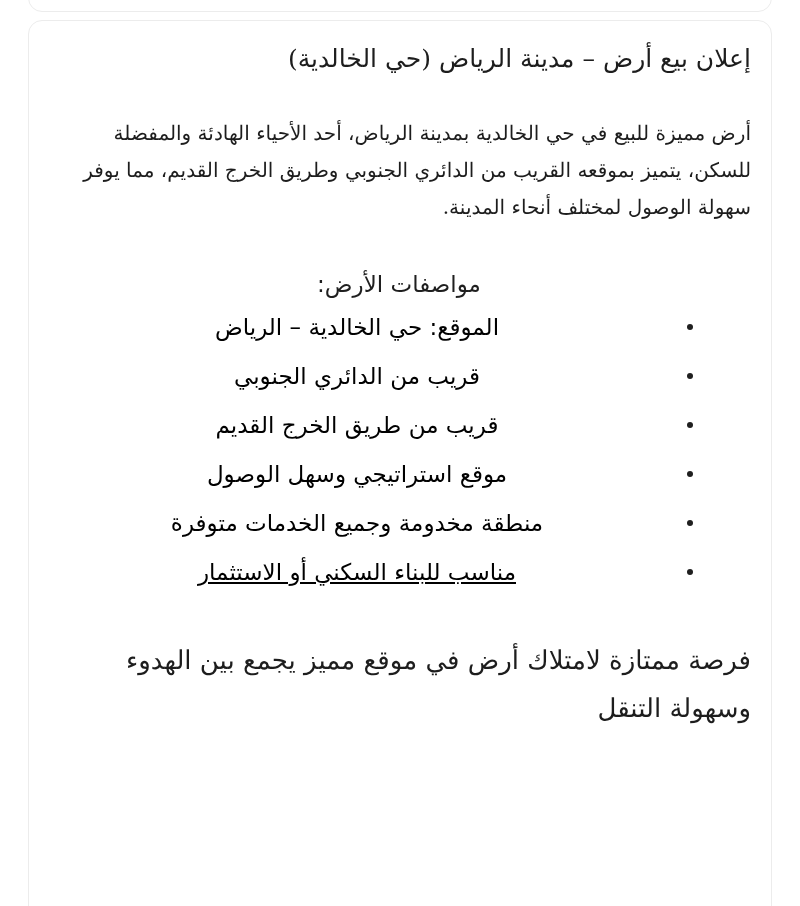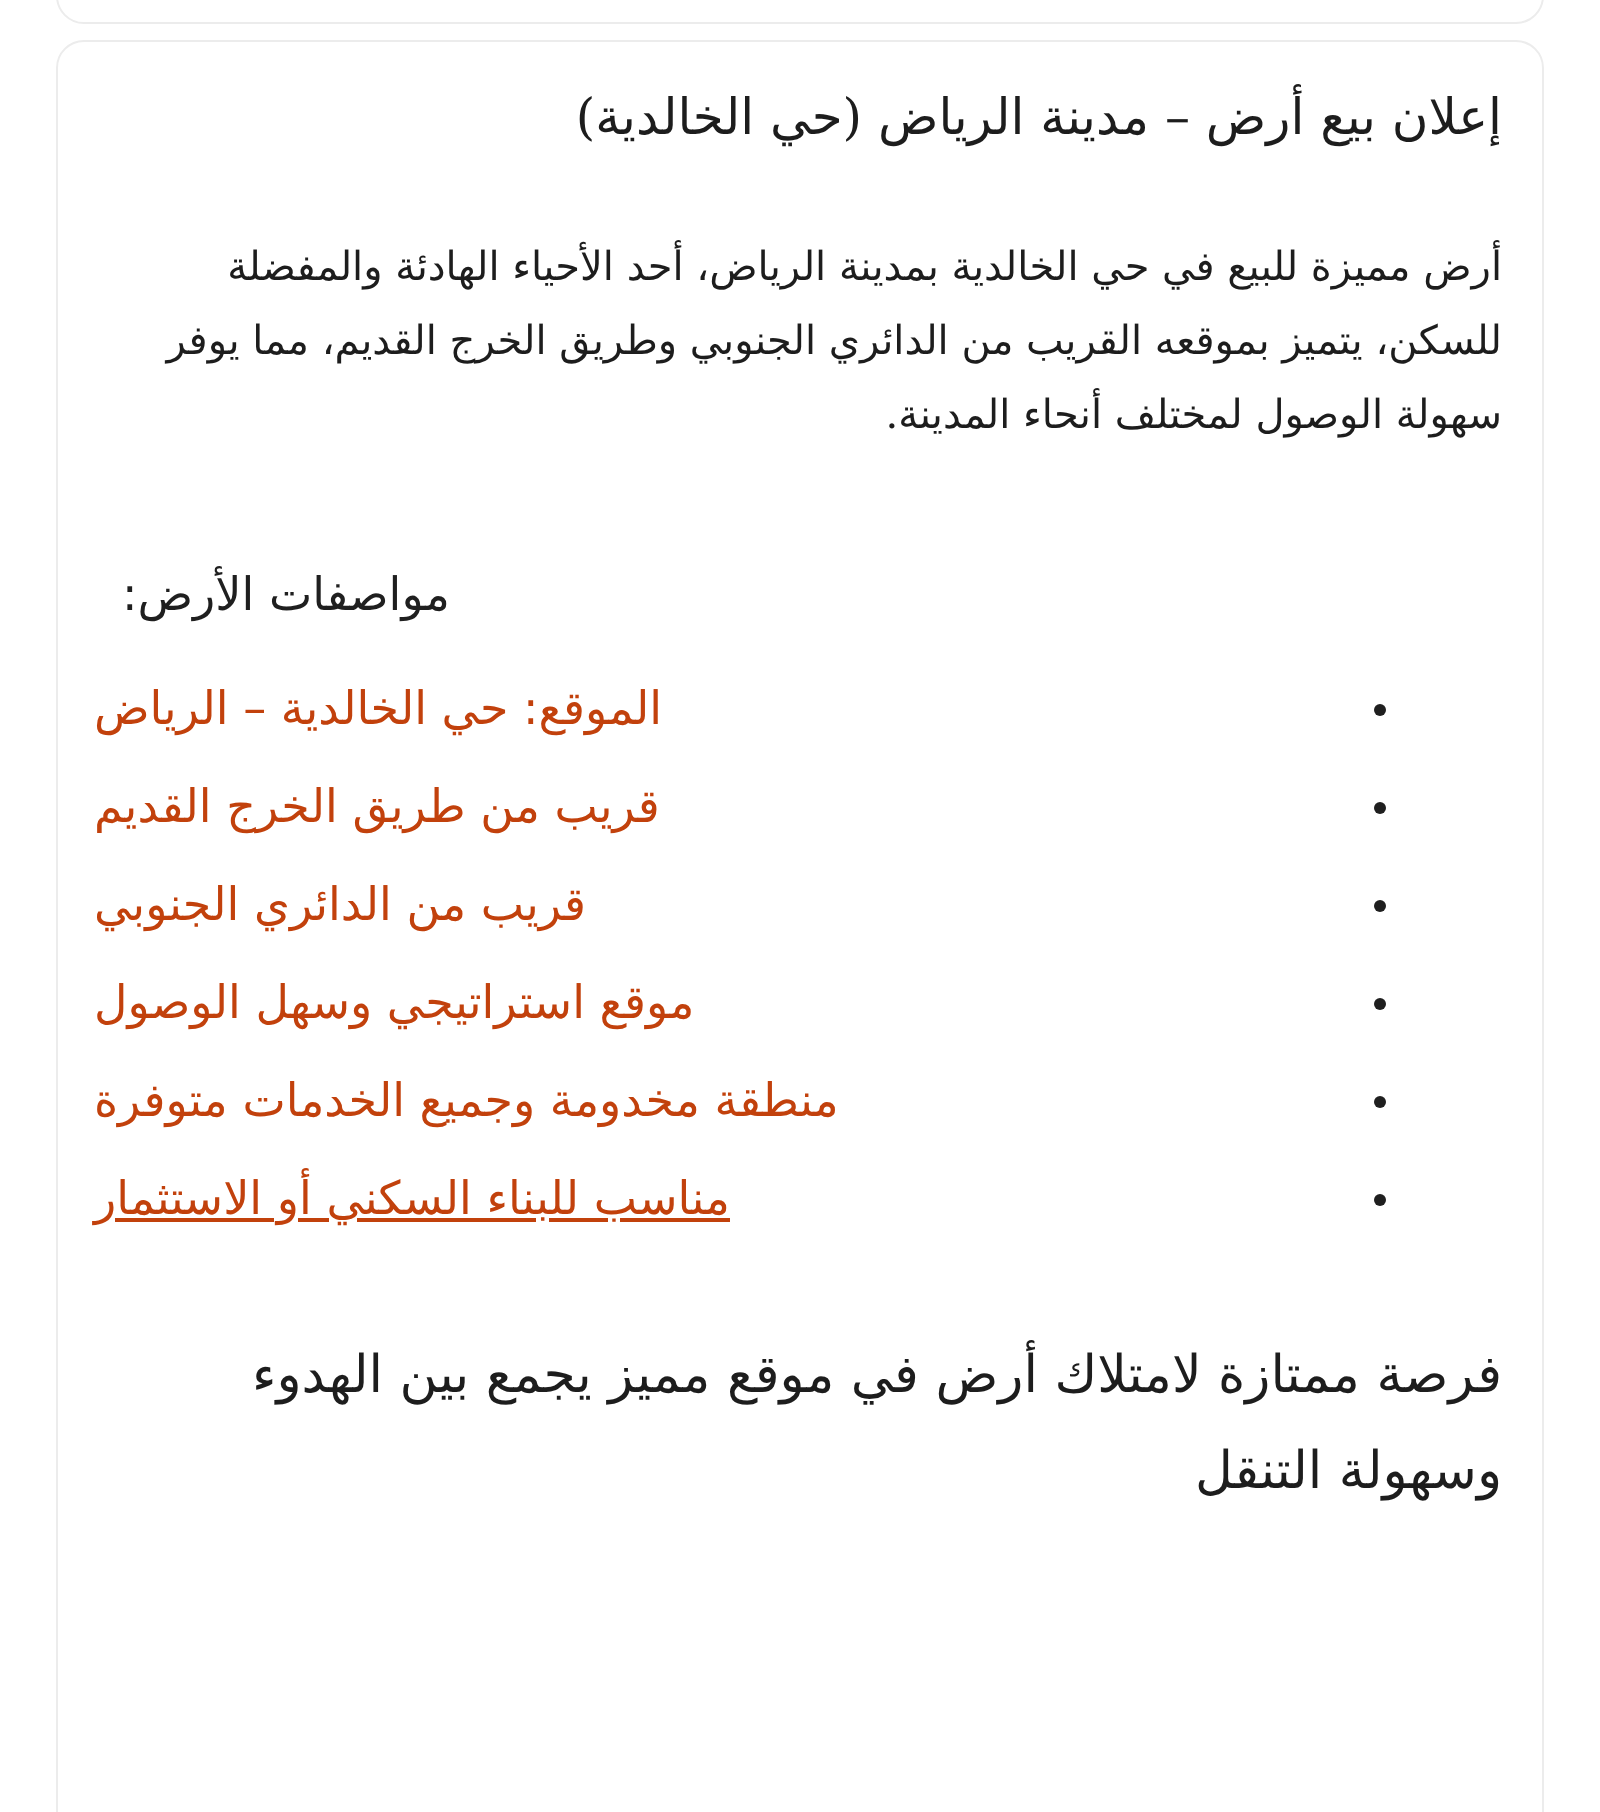--- a/index.html
+++ b/index.html
@@ -75,45 +75,45 @@
     font-family: "DejaVu Serif", "Liberation Serif", serif;
     font-size: 20px;
     font-weight: 400;
     line-height: 1.85;
     color: #1d1d1d;
     text-align: right;
     padding-right: 2px;
   }
 
   .specs-heading {
-    margin: 14px;
+    margin: 0;
     padding-top: 42px;
     font-family: "DejaVu Sans", "Liberation Sans", sans-serif;
     font-size: 23px;
     font-weight: 400;
     line-height: 1.4;
     color: #1f1f1f;
-    text-align: left;
+    text-align: center;
     padding-right: 2px;
   }
 
   .specs-list {
     margin: 0;
     padding: 16px 60px 0 0;
     list-style: none;
   }
 
   .spec-item {
     position: relative;
     font-family: "DejaVu Sans", "Liberation Sans", sans-serif;
     font-size: 23px;
     font-weight: 400;
     line-height: 1;
-    color: #c2410c;
-    text-align: left;
+    color: #000000;
+    text-align: center;
     padding: 0 26px 0 0;
     margin-bottom: 26px;
     white-space: nowrap;
   }
   .spec-item:last-child { margin-bottom: 0; text-decoration: underline; }
 
   .spec-bullet {
     position: absolute;
     right: 0;
     top: 50%;
@@ -152,25 +152,25 @@
 
       <h2 class="specs-heading">مواصفات الأرض:</h2>
 
       <ul class="specs-list">
         <li class="spec-item">
           <span class="spec-bullet"></span>
           <span class="spec-text">الموقع: حي الخالدية – الرياض</span>
         </li>
         <li class="spec-item">
           <span class="spec-bullet"></span>
-          <span class="spec-text">قريب من طريق الخرج القديم</span>
+          <span class="spec-text">قريب من الدائري الجنوبي</span>
         </li>
         <li class="spec-item">
           <span class="spec-bullet"></span>
-          <span class="spec-text">قريب من الدائري الجنوبي</span>
+          <span class="spec-text">قريب من طريق الخرج القديم</span>
         </li>
         <li class="spec-item">
           <span class="spec-bullet"></span>
           <span class="spec-text">موقع استراتيجي وسهل الوصول</span>
         </li>
         <li class="spec-item">
           <span class="spec-bullet"></span>
           <span class="spec-text">منطقة مخدومة وجميع الخدمات متوفرة</span>
         </li>
         <li class="spec-item">

